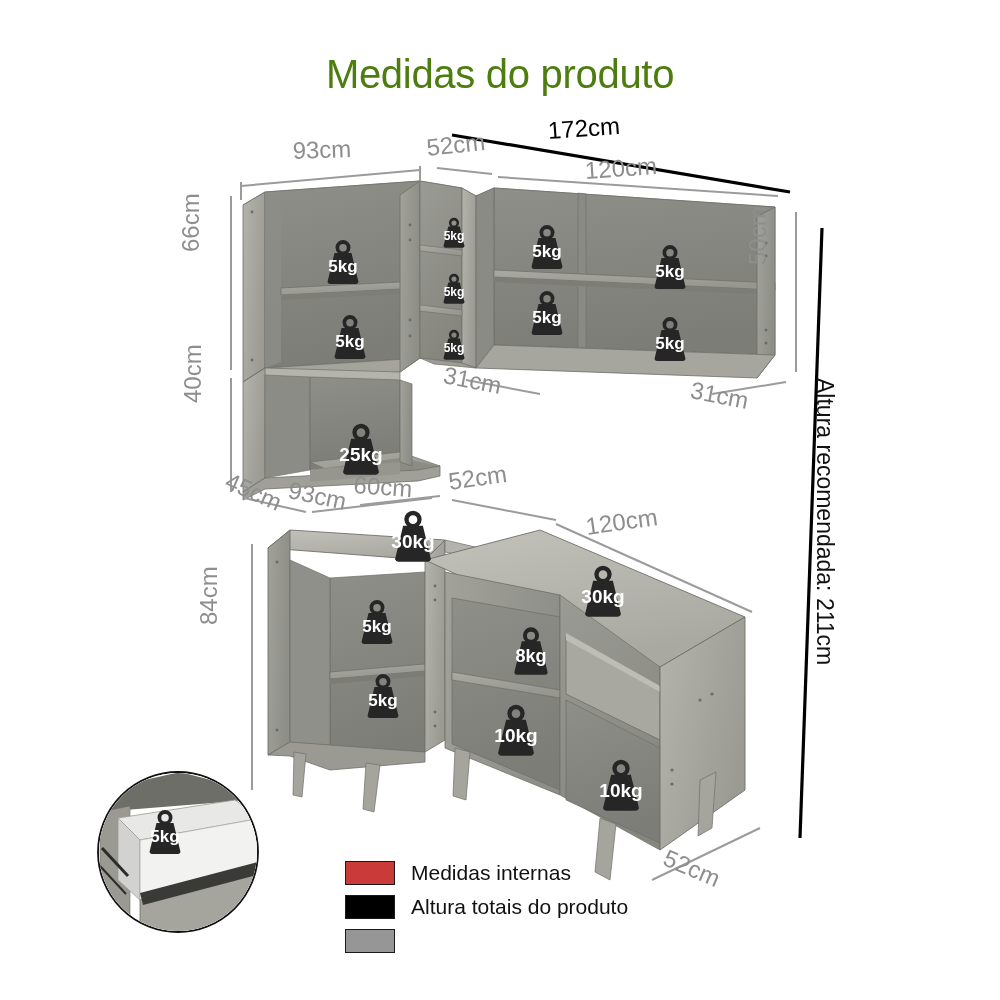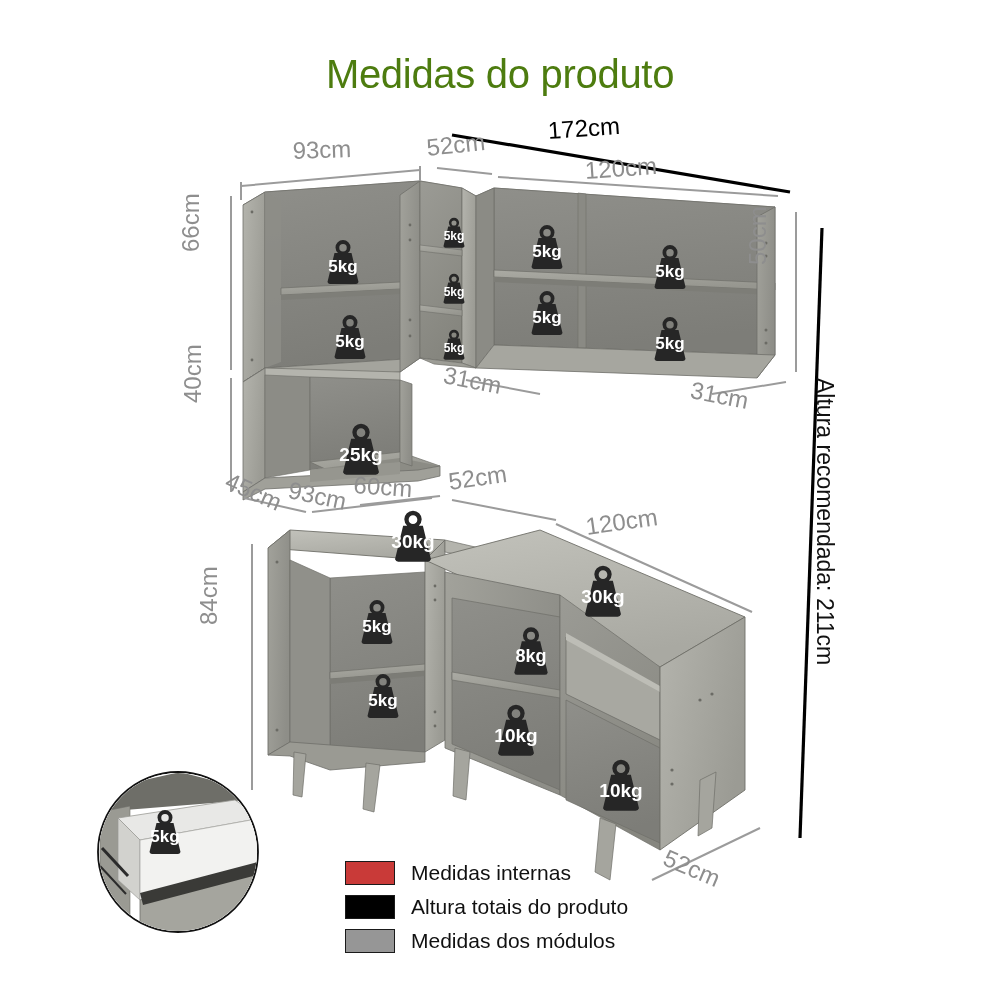--- a/index.html
+++ b/index.html
@@ -342,21 +342,20 @@
   <div class="legend-row">
     <span class="swatch" style="background:#C93A38"></span>
     <span class="legend-label">Medidas internas</span>
   </div>
   <div class="legend-row">
     <span class="swatch" style="background:#000000"></span>
     <span class="legend-label">Altura totais do produto</span>
   </div>
   <div class="legend-row">
     <span class="swatch" style="background:#969696"></span>
-    <span class="legend-label">Medidas dos módulos</span>
   </div>
 </div>
 
 <div id="dim-layer">
     <div class="dim" style="left: 322px; top: 151px; transform: translate(-50%, -50%) rotate(-2deg);">93cm</div>
     <div class="dim" style="left: 456px; top: 148px; transform: translate(-50%, -50%) rotate(-6deg);">52cm</div>
     <div class="dim black" style="left: 584px; top: 131px; transform: translate(-50%, -50%) rotate(-4deg);">172cm</div>
     <div class="dim" style="left: 621px; top: 171px; transform: translate(-50%, -50%) rotate(-4deg);">120cm</div>
     <div class="dim" style="left: 220px; top: 252px; transform: translate(-50%, -50%) rotate(-90deg);">66cm</div>
     <div class="dim" style="left: 787px; top: 265px; transform: translate(-50%, -50%) rotate(-90deg);">50cm</div>

